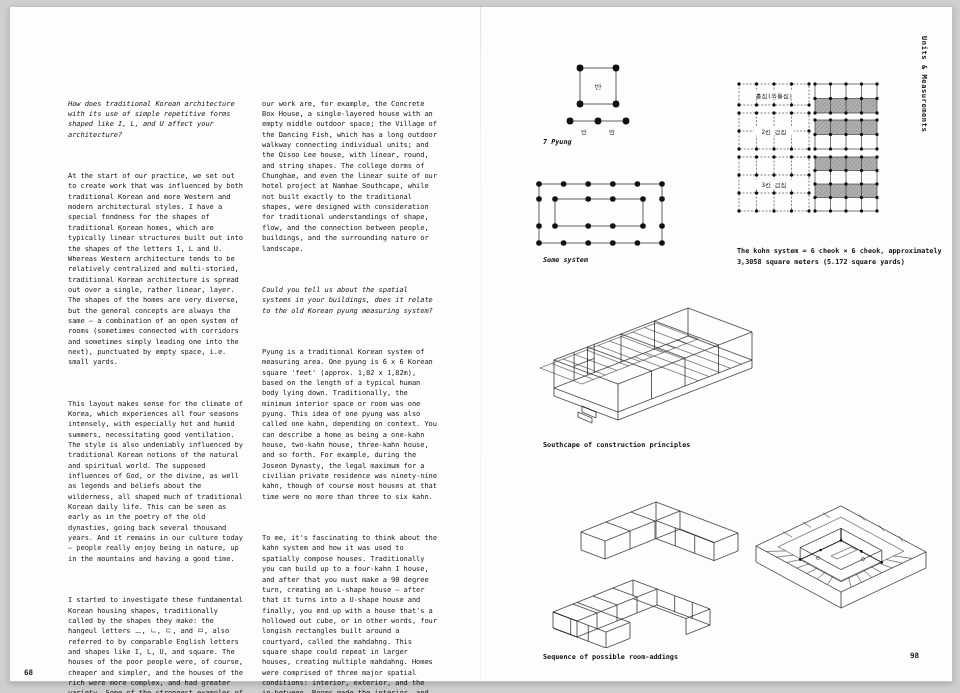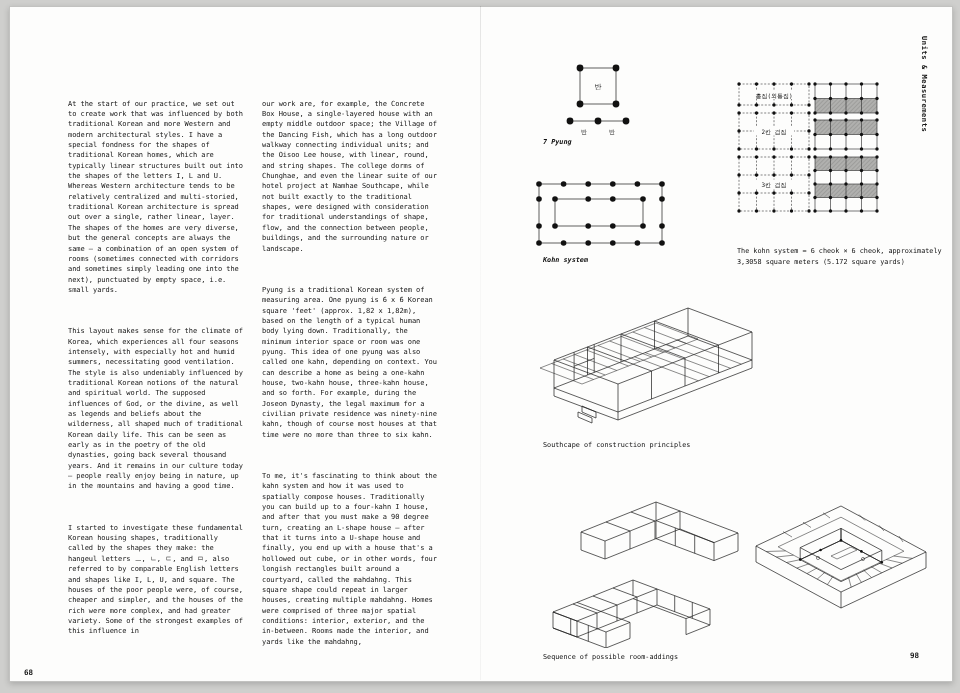--- a/index.html
+++ b/index.html
@@ -27,45 +27,47 @@
   #col1{left:68px;top:78px;}
   #col2{left:262px;top:78px;}
   .pagenum{position:absolute;font-size:7.5px;font-weight:bold;}
   #pn-left{left:24px;top:668px;}
   #pn-right{left:910px;top:651px;}
   .sidetab{
     position:absolute;left:920px;top:36px;
     writing-mode:vertical-rl;text-orientation:mixed;
     font-size:7px;font-weight:bold;letter-spacing:.6px;
   }
-  .cap{position:absolute;font-size:6.8px;line-height:9.5px;color:#111;}
+  .cap{position:absolute;font-size:6.8px;line-height:9.5px;color:#111;font-weight:bold;}
   .cap.it{font-style:italic;font-weight:bold;}
   figure{margin:0;padding:0;position:absolute;}
   svg{display:block;}
   .ink{stroke:#1a1a1a;fill:none;stroke-width:.7;}
   .ink-thin{stroke:#2a2a2a;fill:none;stroke-width:.55;}
   .dot{fill:#111;stroke:none;}
   .dashed{stroke:#333;fill:none;stroke-width:.6;stroke-dasharray:2 1.6;}
   .grid-line{stroke:#333;fill:none;stroke-width:.65;}
   .ktxt{font-family:"DejaVu Sans Mono",monospace;fill:#111;}
 </style>
 </head>
 <body>
 
 <div class="spread"></div>
 <div class="spine"></div>
 
 <div class="col" id="col1">
+  <p class="q">How does traditional Korean architecture with its use of simple repetitive forms shaped like I, L, and U affect your architecture?</p>
   <p>At the start of our practice, we set out to create work that was influenced by both traditional Korean and more Western and modern architectural styles. I have a special fondness for the shapes of traditional Korean homes, which are typically linear structures built out into the shapes of the letters I, L and U. Whereas Western architecture tends to be relatively centralized and multi-storied, traditional Korean architecture is spread out over a single, rather linear, layer. The shapes of the homes are very diverse, but the general concepts are always the same — a combination of an open system of rooms (sometimes connected with corridors and sometimes simply leading one into the next), punctuated by empty space, i.e. small yards.</p>
   <p>This layout makes sense for the climate of Korea, which experiences all four seasons intensely, with especially hot and humid summers, necessitating good ventilation. The style is also undeniably influenced by traditional Korean notions of the natural and spiritual world. The supposed influences of God, or the divine, as well as legends and beliefs about the wilderness, all shaped much of traditional Korean daily life. This can be seen as early as in the poetry of the old dynasties, going back several thousand years. And it remains in our culture today – people really enjoy being in nature, up in the mountains and having a good time.</p>
   <p>I started to investigate these fundamental Korean housing shapes, traditionally called by the shapes they make: the hangeul letters ㅡ, ㄴ, ㄷ, and ㅁ, also referred to by comparable English letters and shapes like I, L, U, and square. The houses of the poor people were, of course, cheaper and simpler, and the houses of the rich were more complex, and had greater variety. Some of the strongest examples of this influence in</p>
 </div>
 
 <div class="col" id="col2">
   <p>our work are, for example, the Concrete Box House, a single-layered house with an empty middle outdoor space; the Village of the Dancing Fish, which has a long outdoor walkway connecting individual units; and the Oisoo Lee house, with linear, round, and string shapes. The college dorms of Chunghae, and even the linear suite of our hotel project at Namhae Southcape, while not built exactly to the traditional shapes, were designed with consideration for traditional understandings of shape, flow, and the connection between people, buildings, and the surrounding nature or landscape.</p>
+  <p class="q">Could you tell us about the spatial systems in your buildings, does it relate to the old Korean pyung measuring system?</p>
   <p>Pyung is a traditional Korean system of measuring area. One pyung is 6 x 6 Korean square 'feet' (approx. 1,82 x 1,82m), based on the length of a typical human body lying down. Traditionally, the minimum interior space or room was one pyung. This idea of one pyung was also called one kahn, depending on context. You can describe a home as being a one-kahn house, two-kahn house, three-kahn house, and so forth. For example, during the Joseon Dynasty, the legal maximum for a civilian private residence was ninety-nine kahn, though of course most houses at that time were no more than three to six kahn.</p>
   <p>To me, it's fascinating to think about the kahn system and how it was used to spatially compose houses. Traditionally you can build up to a four-kahn I house, and after that you must make a 90 degree turn, creating an L-shape house — after that it turns into a U-shape house and finally, you end up with a house that's a hollowed out cube, or in other words, four longish rectangles built around a courtyard, called the mahdahng. This square shape could repeat in larger houses, creating multiple mahdahng. Homes were comprised of three major spatial conditions: interior, exterior, and the in-between. Rooms made the interior, and yards like the mahdahng,</p>
 </div>
 
 <div class="pagenum" id="pn-left">68</div>
 <div class="pagenum" id="pn-right">98</div>
 <div class="sidetab">Units &amp; Measurements</div>
 
 <figure style="left:540px;top:58px;">
   <svg width="130" height="92" viewBox="0 0 130 92">
@@ -115,21 +117,21 @@
         <circle class="dot" cx="52.2" cy="21" r="2.8"></circle>
         <circle class="dot" cx="76.8" cy="21" r="2.8"></circle>
         <circle class="dot" cx="107" cy="21" r="2.8"></circle>
       <circle class="dot" cx="19" cy="48" r="2.8"></circle>
         <circle class="dot" cx="52.2" cy="48" r="2.8"></circle>
         <circle class="dot" cx="76.8" cy="48" r="2.8"></circle>
         <circle class="dot" cx="107" cy="48" r="2.8"></circle>
     </g>
   </svg>
 </figure>
-<div class="cap it" style="left:543px;top:256px;">Kohn system</div>
+<div class="cap it" style="left:543px;top:256px;">Some system</div>
 
 <figure style="left:737px;top:80px;">
   <svg width="200" height="140" viewBox="0 0 200 140">
     <defs>
       <pattern id="hatch" width="3" height="3" patternUnits="userSpaceOnUse" patternTransform="rotate(45)">
         <rect width="3" height="3" fill="#b0b0ae"></rect>
         <line x1="0" y1="0" x2="0" y2="3" stroke="#8a8a88" stroke-width="1"></line>
       </pattern>
     </defs>
 

